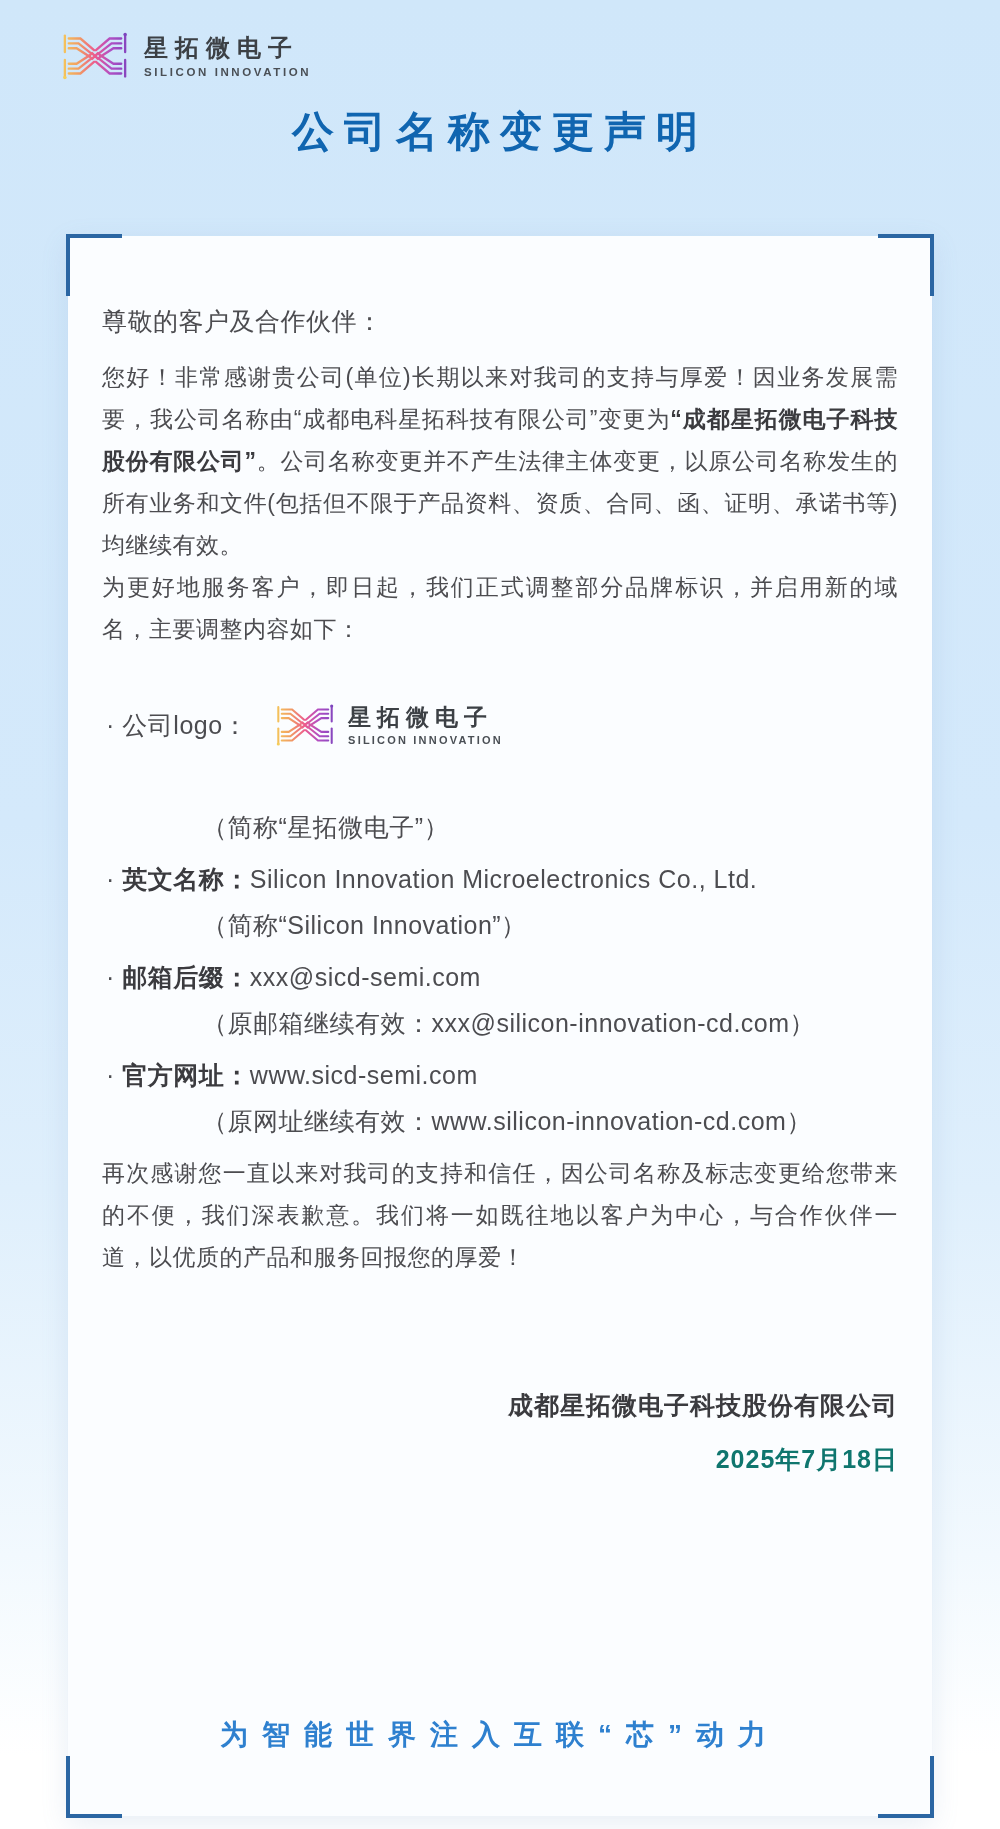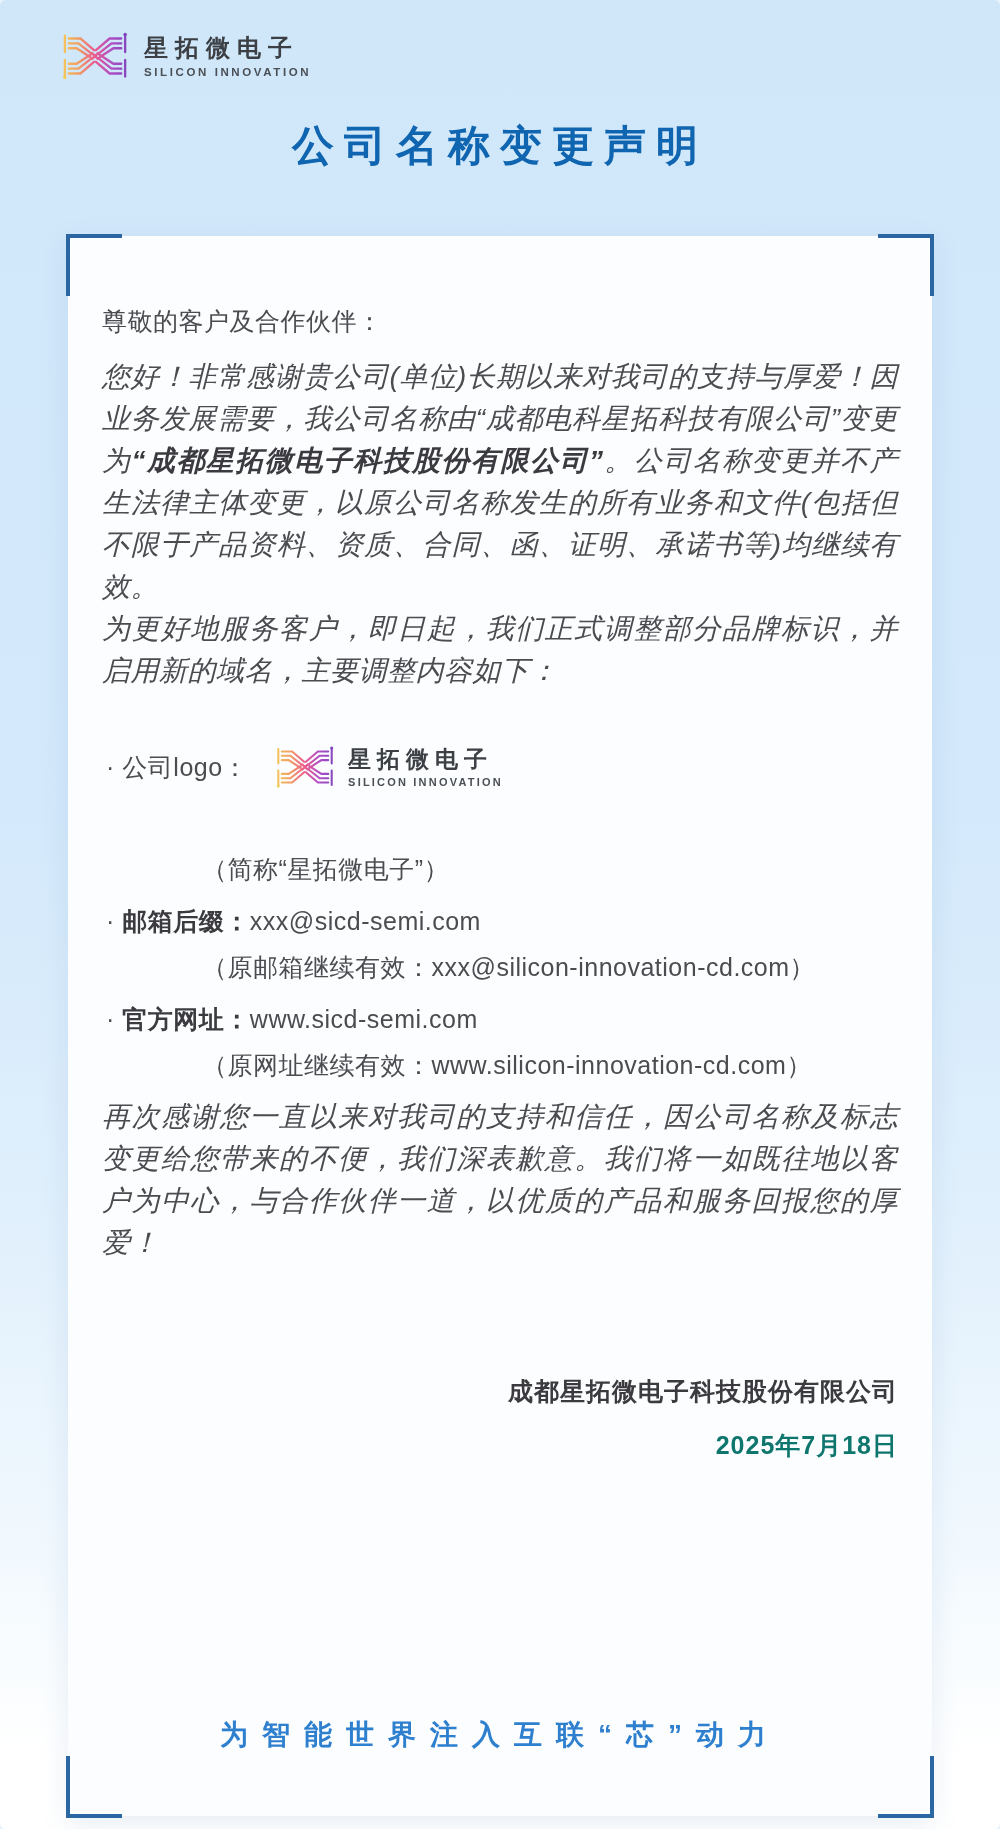--- a/index.html
+++ b/index.html
@@ -4,49 +4,48 @@
 <style>
   html,body{margin:0;padding:0;background:#e9f3fb;}
   .page{
     position:relative;
     width:1000px;height:1829px;
     margin:0 auto;
     overflow:hidden;
     background:linear-gradient(180deg,#d0e7fa 0%,#d4e9fb 45%,#dfeffc 65%,#f2f9fe 85%,#ffffff 96%);
     font-family:"Liberation Sans","DejaVu Sans",sans-serif;
     color:#4c4c50;
-    border-radius:6px;
   }
   
   .brand{position:absolute;top:28px;left:60px;display:flex;align-items:center;gap:14px;}
   .brand-icon{display:block;}
   .brand-cn{font-size:24px;font-weight:bold;color:#3c4045;letter-spacing:7px;line-height:1.2;}
   .brand-en{font-size:11.5px;font-weight:bold;color:#4a4f55;letter-spacing:2.6px;margin-top:4px;}
   
   .title{
-    position:absolute;top:118px;left:0;width:100%;
+    position:absolute;top:104px;left:0;width:100%;
     text-align:center;font-size:42px;font-weight:bold;
     color:#1065b0;letter-spacing:10px;margin:0;
   }
   
   .card{
     position:absolute;left:68px;top:236px;
     width:864px;height:1580px;
     background:#fbfdff;
     box-shadow:0 8px 26px rgba(110,150,195,.16);
     box-sizing:border-box;
     padding:64px 34px 0 34px;
   }
   .corner{position:absolute;width:52px;height:58px;border:0 solid #2b66a3;}
   .corner.tl{top:-2px;left:-2px;border-top-width:4px;border-left-width:4px;}
   .corner.tr{top:-2px;right:-2px;border-top-width:4px;border-right-width:4px;}
   .corner.bl{bottom:-2px;left:-2px;border-bottom-width:4px;border-left-width:4px;}
   .corner.br{bottom:-2px;right:-2px;border-bottom-width:4px;border-right-width:4px;}
   .salutation{font-size:25px;margin:0;line-height:42px;letter-spacing:.5px;}
-  .para{font-size:28px;line-height:42px;margin:0;letter-spacing:.5px;text-align:justify;font-style:italic;}
+  .para{font-size:23px;line-height:42px;margin:0;letter-spacing:.5px;text-align:justify;}
   .para.first{margin-top:14px;}
   .para .b{font-weight:bold;color:#3b3b3f;}
   
   .logo-row{display:flex;align-items:center;margin:50px 0 56px 4px;}
   .logo-row .marker{font-size:25px;margin-right:8px;}
   .logo-row .label{font-size:25px;letter-spacing:.5px;}
   .logo-row .mini-brand{display:flex;align-items:center;gap:12px;margin-left:26px;}
   .mini-cn{font-size:23px;font-weight:bold;color:#3c4045;letter-spacing:6px;line-height:1.15;}
   .mini-en{font-size:11px;font-weight:bold;color:#4a4f55;letter-spacing:2.2px;margin-top:3px;}
   
@@ -165,20 +164,26 @@
           <div class="mini-cn">星拓微电子</div>
           <div class="mini-en">SILICON INNOVATION</div>
         </div>
       </div>
     </div>
 
     <div class="bullet">
       <div class="b-sub">（简称“星拓微电子”）</div>
     </div>
 
+    <div class="bullet">
+      <div class="b-line">
+        <span class="marker">·</span><span class="b-label">英文名称：</span><span class="b-value">Silicon Innovation Microelectronics Co., Ltd.</span>
+      </div>
+      <div class="b-sub">（简称“Silicon Innovation”）</div>
+    </div>
 
     <div class="bullet">
       <div class="b-line">
         <span class="marker">·</span><span class="b-label">邮箱后缀：</span><span class="b-value">xxx@sicd-semi.com</span>
       </div>
       <div class="b-sub">（原邮箱继续有效：xxx@silicon-innovation-cd.com）</div>
     </div>
 
     <div class="bullet">
       <div class="b-line">

